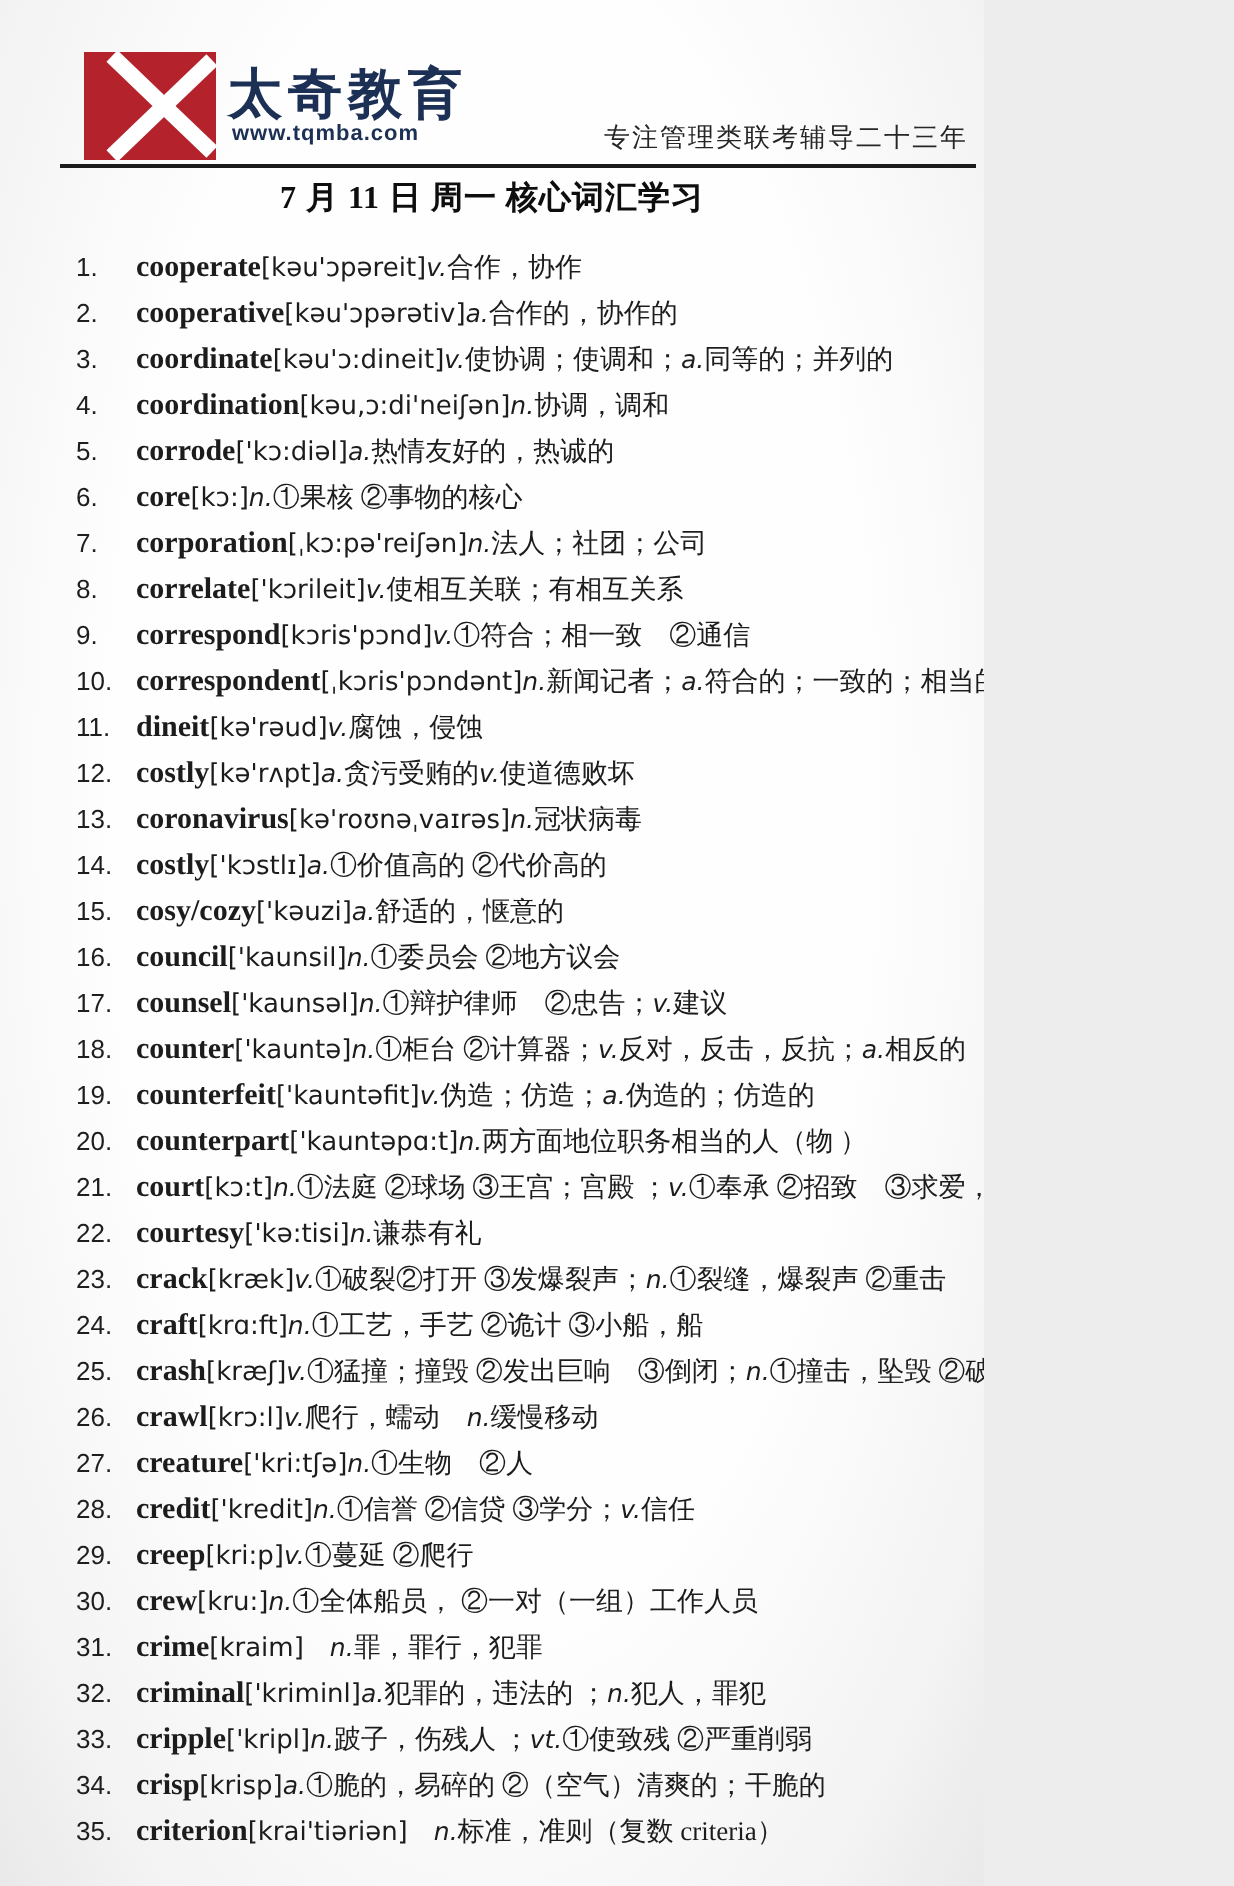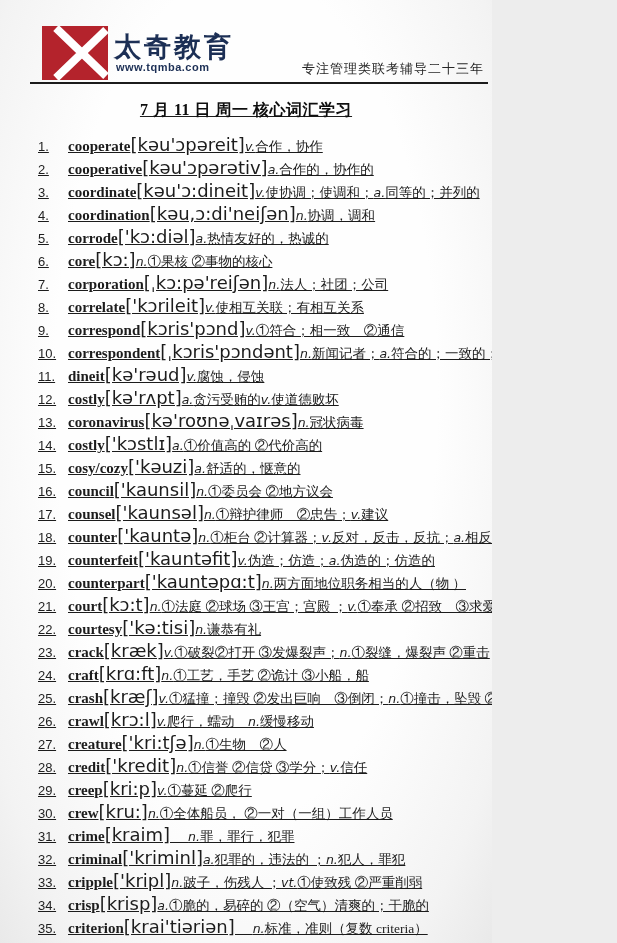--- a/index.html
+++ b/index.html
@@ -5,21 +5,20 @@
   html,body{margin:0;padding:0;}
   body{
     width:617px;height:943px;
     font-family:"Liberation Serif","DejaVu Serif",serif;
     color:#1c1c1c;
     background:#ededed;
   }
   .page{
     position:relative;width:492px;height:943px;overflow:hidden;
     background:radial-gradient(ellipse at 50% 42%, #fefefe 55%, #f3f3f3 85%, #e9e9e9 100%);
-    text-decoration:underline;
   }
   
   .header{position:relative;height:82px;}
   .logo{position:absolute;left:42px;top:26px;width:66px;height:54px;display:block;}
   .brand{
     position:absolute;left:114px;top:29px;
     font-family:"Liberation Sans","DejaVu Sans",sans-serif;
     font-weight:bold;font-size:27px;letter-spacing:3px;color:#1c2f55;
   }
   .url{
@@ -27,33 +26,33 @@
     font-family:"Liberation Sans","DejaVu Sans",sans-serif;
     font-weight:bold;font-size:11px;letter-spacing:.5px;color:#1c2f55;
   }
   .tagline{
     position:absolute;right:8px;bottom:4px;
     font-size:13px;color:#262626;letter-spacing:1px;
   }
   .rule{margin-left:30px;margin-right:4px;height:2px;background:#1b1b1b;}
   
   .title{
-    text-align:center;margin-top:16px;
+    text-align:center;margin-top:5px;
     font-weight:bold;font-size:16px;color:#0e0e0e;letter-spacing:.5px;
   }
   
   .list{margin-top:12px;padding-left:38px;padding-right:6px;}
   .row{display:flex;align-items:baseline;height:23px;line-height:23px;white-space:nowrap;}
   .num{
     flex:none;width:30px;
     font-family:"Liberation Sans","DejaVu Sans",sans-serif;
     font-size:13px;color:#1e1e1e;
   }
   .w{font-family:"Liberation Serif","DejaVu Serif",serif;font-weight:bold;font-size:15px;}
-  .p{font-family:"DejaVu Sans","Liberation Sans",sans-serif;font-size:18px;}
+  .p{font-family:"DejaVu Sans","Liberation Sans",sans-serif;font-size:13px;}
   .i{font-family:"DejaVu Sans","Liberation Sans",sans-serif;font-style:italic;font-size:12.5px;}
   .c{font-family:"Liberation Serif","DejaVu Serif",serif;font-size:13.5px;}
 </style>
 </head>
 <body>
 
 <div class="page">
 
   <div class="header">
     <svg class="logo" viewBox="0 0 66 54" xmlns="http://www.w3.org/2000/svg">

